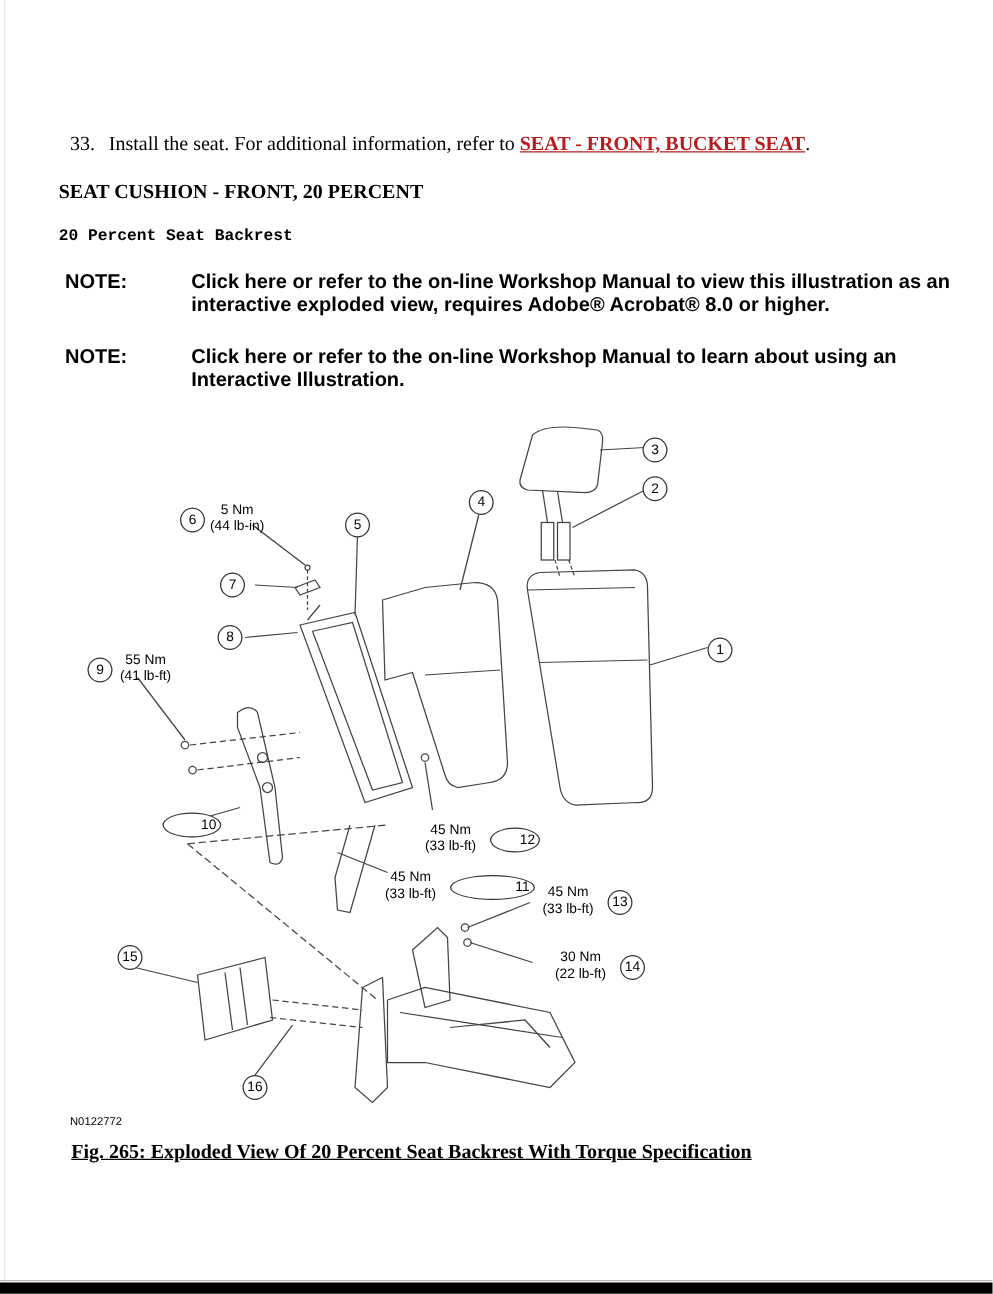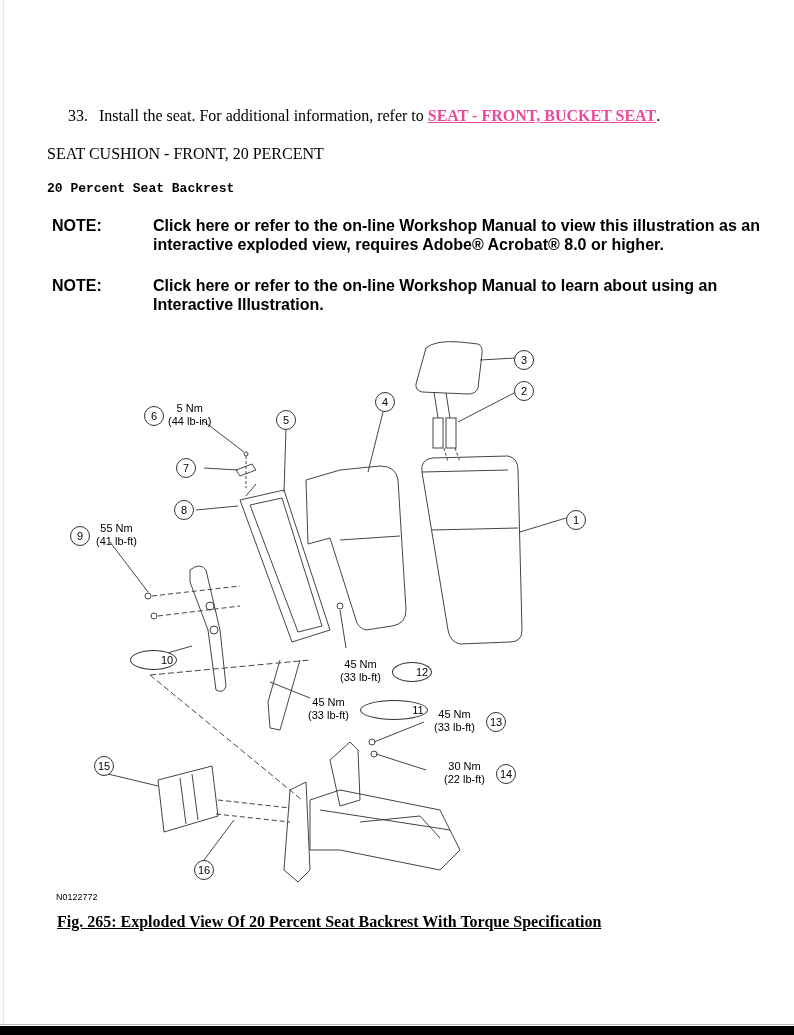--- a/index.html
+++ b/index.html
@@ -5,24 +5,24 @@
   html, body { margin: 0; padding: 0; }
   body {
     width: 794px; height: 1035px; background: #ffffff; position: relative; overflow: hidden;
     font-family: "Liberation Serif", serif; color: #000;
   }
   .left-rule { position: absolute; left: 3px; top: 0; width: 1px; height: 1026px; background: #e6e6e6; }
   .bottom-bar { position: absolute; left: 0; top: 1026px; width: 794px; height: 9px; background: #000; }
   .bottom-bar-line { position: absolute; left: 0; top: 1024px; width: 794px; height: 1px; background: #bbb; }
 
   .step { position: absolute; left: 56px; top: 107px; font-size: 16px; white-space: nowrap; }
-  .step .num { display: inline-block; width: 31px; margin-left: 12px; }
-  .step a { font-weight: bold; color: #ec4899; text-decoration: underline; }
+  .step .num { display: inline-block; width: 31px; }
+  .step a { font-weight: bold; color: #b91c1c; text-decoration: underline; }
 
-  .h1 { position: absolute; left: 47px; top: 145px; font-size: 16px; font-weight: normal; }
+  .h1 { position: absolute; left: 47px; top: 145px; font-size: 16px; font-weight: bold; }
   .h2 { position: absolute; left: 47px; top: 181px; font-size: 13px; font-weight: bold; font-family: Liberation Mono, monospace; }
 
   .note { position: absolute; left: 52px; font-family: "Liberation Sans", sans-serif; font-weight: bold; font-size: 16px; line-height: 19px; }
   .note .label { position: absolute; left: 0; top: 0; width: 90px; }
   .note .body { position: absolute; left: 101px; top: 0; width: 630px; }
   .note1 { top: 216px; }
   .note2 { top: 276px; }
 
   .figure { position: absolute; left: 40px; top: 330px; width: 560px; height: 560px; }
   .figure svg { position: absolute; left: 0; top: 0; }

